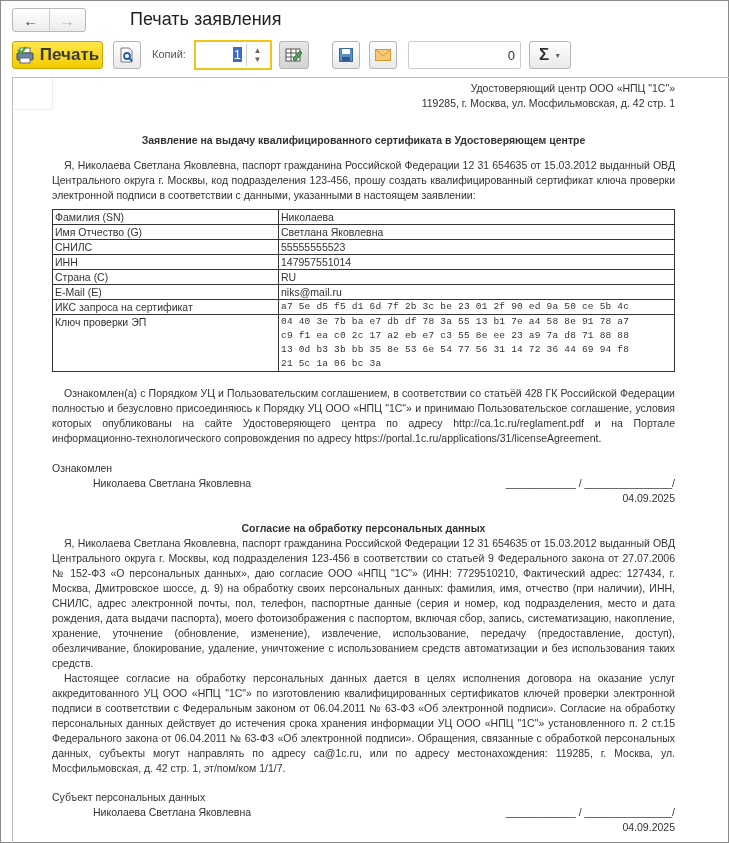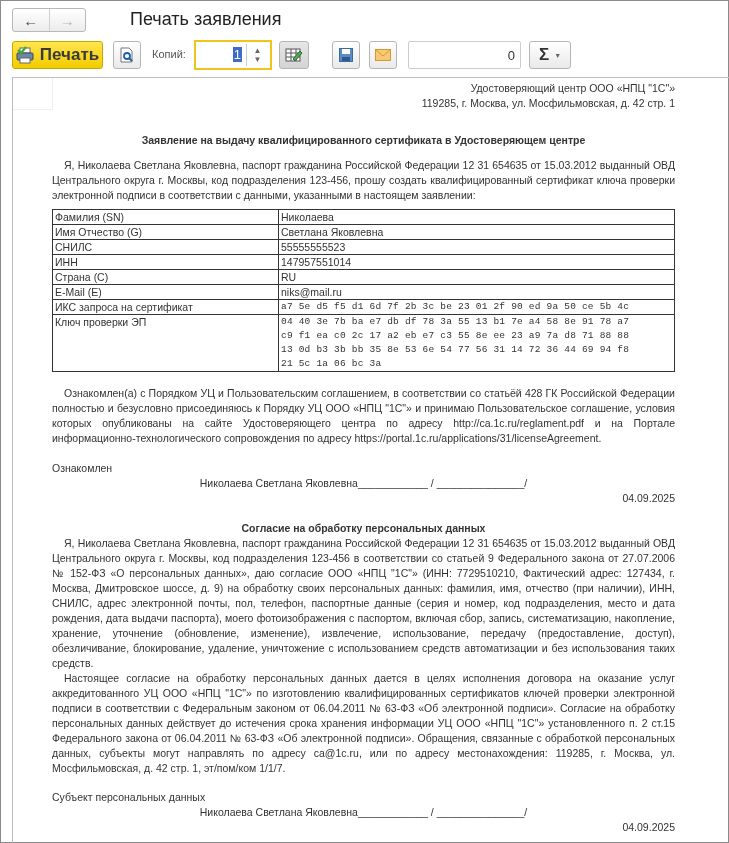--- a/index.html
+++ b/index.html
@@ -26,21 +26,21 @@
   .doc { position: absolute; left: 39px; top: 0; width: 623px; font-size: 10.5px; color: #333; line-height: 15px; }
   .right { text-align: right; }
   .center { text-align: center; }
   .bold { font-weight: bold; }
   .justify { text-align: justify; text-align-last: left; }
   .indent { text-indent: 12px; }
   table.fields { border-collapse: collapse; width: 100%; font-size: 10.5px; }
   table.fields td { border: 1px solid #333; padding: 0 2px; line-height: 14px; vertical-align: top; color: #333; }
   table.fields td.k { width: 226px; }
   .mono { font-family: "Liberation Mono", monospace; font-size: 9.5px; letter-spacing: 0.2px; }
-  .sigline { display: flex; justify-content: center; }
+  .sigline { display: flex; justify-content: space-between; margin-left: 41px; }
   .sig-blanks { white-space: pre; }
 </style>
 </head>
 <body>
 
 <div class="window">
 
   <div class="nav-group">
     <div class="nav-btn back">
         <span>←</span>

